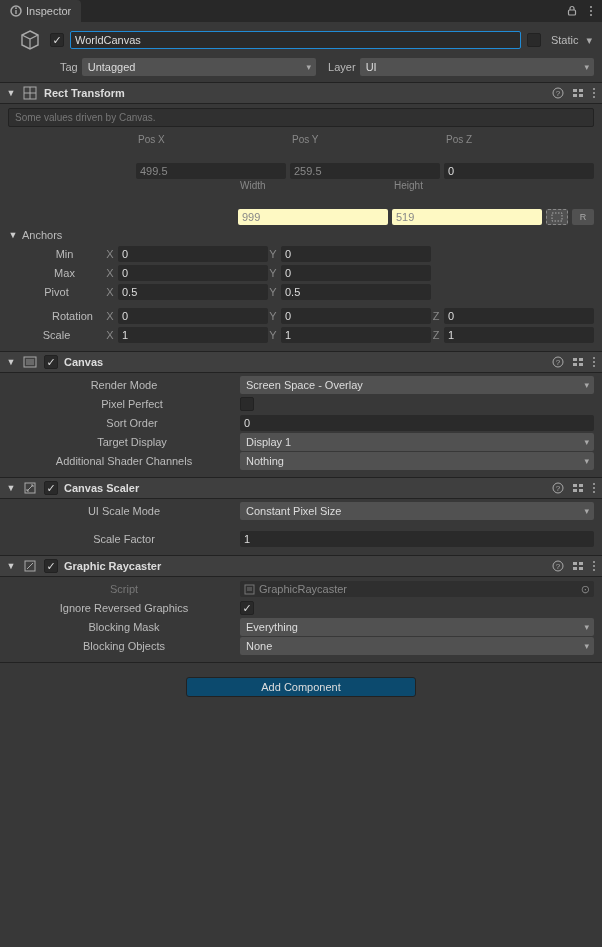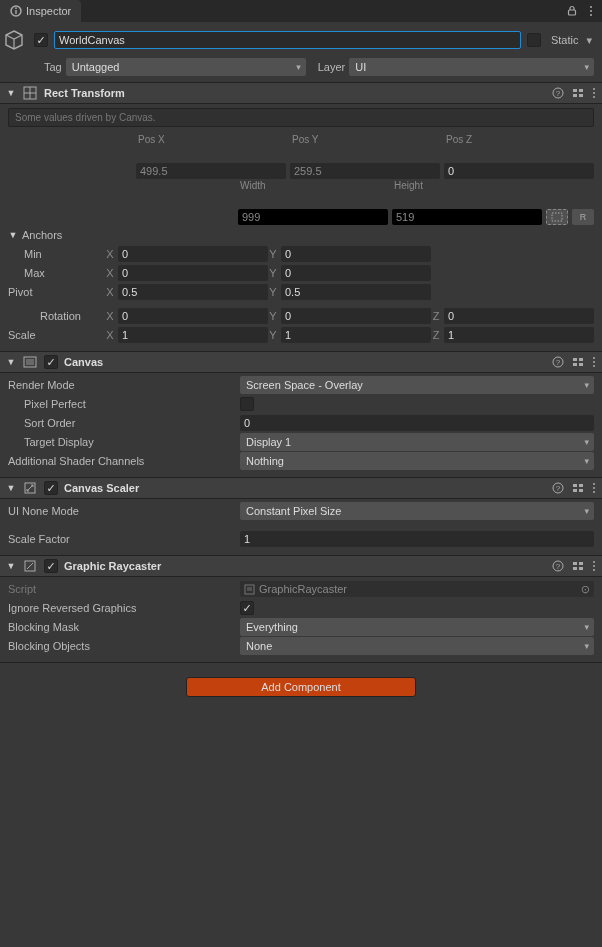--- a/index.html
+++ b/index.html
@@ -27,21 +27,21 @@
     padding: 4px 10px;
     display: flex;
     align-items: center;
     gap: 4px;
     border-top-right-radius: 4px;
     font-size: 11px;
   }
   .tab-rest { flex: 1; display: flex; justify-content: flex-end; align-items: center; padding-right: 6px; gap: 8px; }
   .lock-icon, .kebab-icon { color: #aaa; cursor: pointer; }
   .header {
-    padding: 4px 8px 6px 0;
+    padding: 4px 8px 6px 16px;
     display: flex;
     flex-direction: column;
     gap: 4px;
   }
   .header-row1 {
     display: flex;
     align-items: center;
     gap: 6px;
   }
   .cube-icon {
@@ -117,20 +117,21 @@
   .prop-row {
     display: flex;
     align-items: center;
     min-height: 18px;
     margin: 1px 0;
   }
   .prop-label {
     width: 232px;
     color: #bbb;
     padding-left: 0px;
+    text-align: center;
   }
   .prop-label.indent { padding-left: 16px; }
   .xyz-label { color: #888; width: 10px; text-align: center; }
   .num-input {
     background: #2a2a2a;
     border: none;
     color: #ddd;
     padding: 1px 4px;
     height: 16px;
     font-size: 11px;
@@ -139,29 +140,29 @@
   .num-input.dim { color: #888; }
   .col3 { display: flex; flex:1; gap: 4px; }
   .col3 > div { flex:1; display:flex; flex-direction:column; gap:18px; }
   .field-hdr { color:#888; font-size:10px; padding-left:2px;}
   .wide-input { flex:1; }
   .fold-row { display:flex; align-items:center; min-height:18px; }
   .fold-row .foldout { margin-right:4px; }
   .sqbtn { width:22px; height:16px; background:#515151; border-radius:2px; color:#aaa; display:flex; align-items:center; justify-content:center; font-size:9px; cursor:pointer; }
   .sqbtn.sel { border:1px dashed #888; }
   .full-dd { flex:1; }
-  .disabled-input { background:#000000; color:#777; }
+  .disabled-input { background:#fef9c3; color:#777; }
   .obj-field {
     flex:1; background:#2f2f2f; border:none; color:#888; height:16px; border-radius:2px;
     display:flex; align-items:center; padding:0 4px; gap:4px; position:relative;
   }
   .obj-field .circ { position:absolute; right:4px; color:#888; cursor:pointer;}
   .add-comp {
     display:block; margin: 14px auto 0 auto; width: 230px; height: 20px;
-    background:#c2410c; color:#ddd; border:1px solid #222; border-radius:3px;
+    background:#0c4a6e; color:#ddd; border:1px solid #222; border-radius:3px;
     font-size:11px; cursor:pointer;
   }
   .xyz-wrap { display:flex; align-items:center; gap:3px; flex:1;}
   svg { display:block; }
 </style>
 </head>
 <body>
 
 <div class="tab-bar">
   <div class="tab">
@@ -470,21 +471,21 @@
         <svg width="4" height="12" viewBox="0 0 4 12">
           <circle cx="2" cy="2" r="1" fill="#aaa"></circle>
           <circle cx="2" cy="6" r="1" fill="#aaa"></circle>
           <circle cx="2" cy="10" r="1" fill="#aaa"></circle>
         </svg>
       </span>
   </div>
 </div>
 <div class="prop-group">
   <div class="prop-row">
-      <span class="prop-label">UI None Mode</span>
+      <span class="prop-label">UI Scale Mode</span>
       <div class="dropdown full-dd">
         <span>Constant Pixel Size</span>
       </div>
     </div>
   <div style="height:8px;"></div>
   <div class="prop-row">
       <span class="prop-label">Scale Factor</span>
       <input class="num-input wide-input" style="flex: 1 1 0%;" value="1">
     </div>
 </div>

